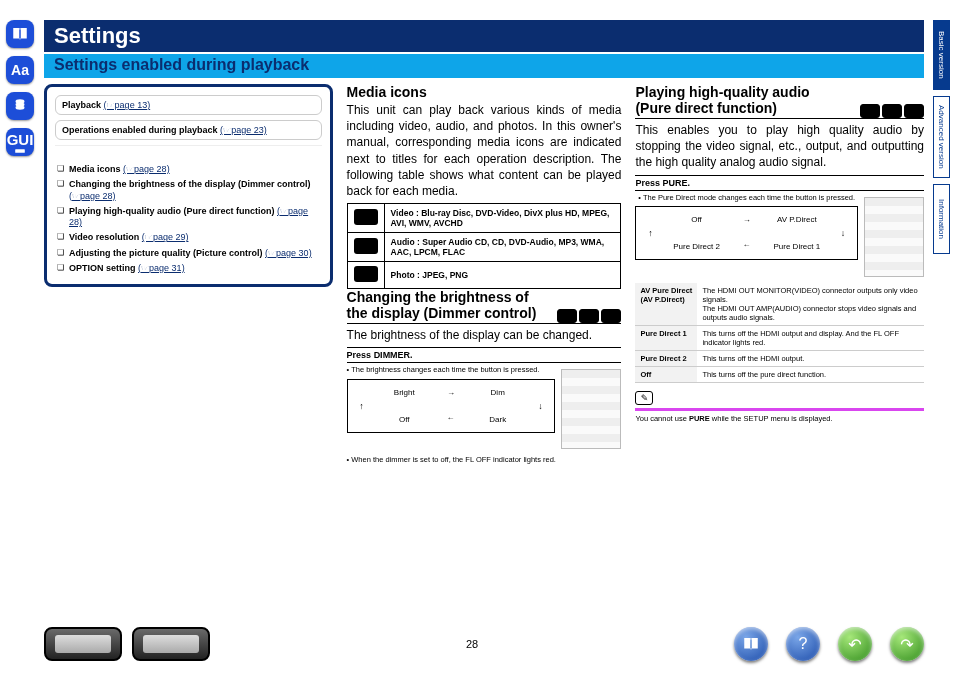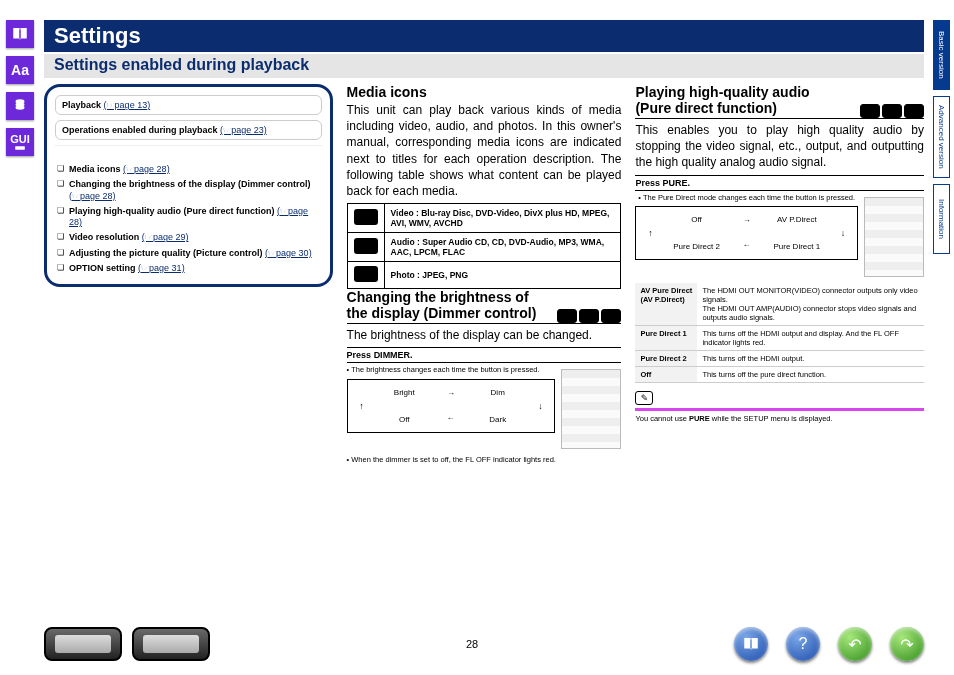--- a/index.html
+++ b/index.html
@@ -16,22 +16,22 @@
   .left-rail {
     position: absolute;
     left: 6px; top: 20px;
     width: 28px;
     display: flex;
     flex-direction: column;
     gap: 8px;
   }
   .rail-btn {
     width: 28px; height: 28px;
-    background: #6d28d9;
-    border-radius: 0;
+    background: #1d4ed8;
+    border-radius: 8px;
     display: flex; align-items: center; justify-content: center;
     color: #fff;
     font-size: 14px;
     box-shadow: 0 1px 2px rgba(0,0,0,.4);
   }
   .rail-btn svg { width: 18px; height: 18px; fill: #fff; }
 
   .page-title-bar {
     position: absolute;
     left: 44px; right: 30px; top: 20px;
@@ -40,21 +40,21 @@
     color: #fff;
     font-size: 22px;
     font-weight: bold;
     padding: 3px 10px;
     font-stretch: condensed;
   }
   .page-sub {
     position: absolute;
     left: 44px; right: 30px; top: 54px;
     height: 24px;
-    background: #e5e5e5;
+    background: #0ea5e9;
     color: #0b2d6f;
     font-size: 16px;
     font-weight: bold;
     padding: 2px 10px;
     font-stretch: condensed;
   }
 
   .right-tabs {
     position: absolute;
     right: 4px; top: 20px;
@@ -76,21 +76,21 @@
     position: absolute;
     left: 44px; right: 30px; top: 84px; bottom: 60px;
     display: grid;
     grid-template-columns: 1.05fr 1fr 1.05fr;
     gap: 14px;
   }
   .col { display: flex; flex-direction: column; }
 
   .nav-card {
     border: 3px solid #0b2d6f;
-    border-radius: 16px;
+    border-radius: 8px;
     padding: 8px;
     font-size: 9px;
   }
   .nav-card .rowbtn {
     background: #fff;
     border: 1px solid #ccc;
     border-radius: 6px;
     padding: 4px 6px;
     margin-bottom: 5px;
     font-weight: bold;
@@ -189,21 +189,21 @@
       <svg viewBox="0 0 24 24">
         <path d="M3 4h7a3 3 0 0 1 3 3v13a2 2 0 0 0-2-2H3V4zm18 0h-7a3 3 0 0 0-3 3v13a2 2 0 0 1 2-2h8V4z"></path>
       </svg>
     </div>
   <div class="rail-btn" style="font-weight:bold;">Aa</div>
   <div class="rail-btn">
       <svg viewBox="0 0 24 24">
         <path d="M6 6a6 3 0 1 0 12 0 6 3 0 1 0-12 0zm0 4a6 3 0 1 0 12 0 6 3 0 1 0-12 0zm0 4a6 3 0 1 0 12 0 6 3 0 1 0-12 0z"></path>
       </svg>
     </div>
-  <div class="rail-btn" style="font-size:11px; font-weight:bold; flex-direction:column;">GUI<svg viewBox="0 0 24 10" style="height:6px;">
+  <div class="rail-btn" style="font-size:15px; font-weight:bold; flex-direction:column;">GUI<svg viewBox="0 0 24 10" style="height:6px;">
         <rect x="4" y="2" width="16" height="6" rx="1"></rect>
       </svg></div>
 </div>
 
 <div class="right-tabs">
   <div class="rtab active">Basic version</div>
   <div class="rtab">Advanced version</div>
   <div class="rtab">Information</div>
 </div>
 

